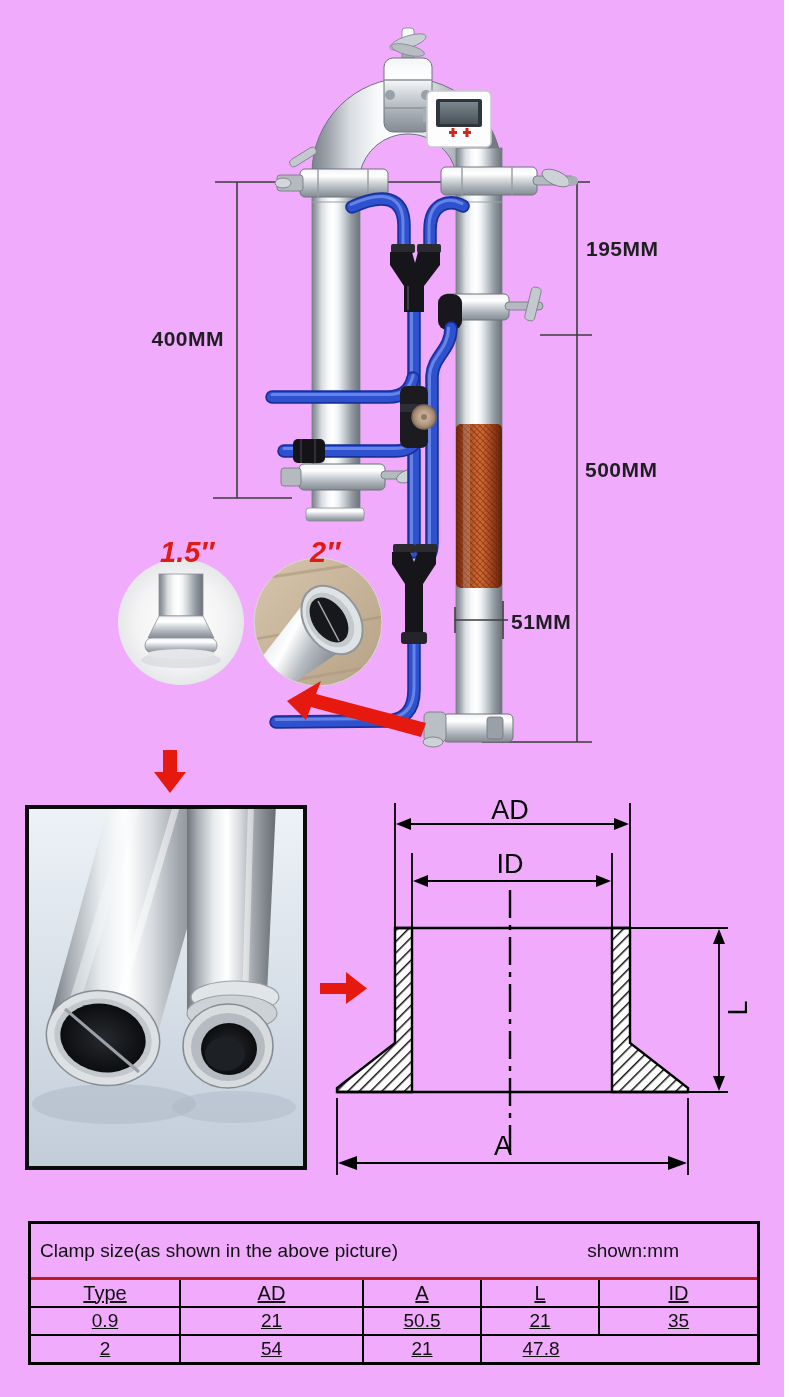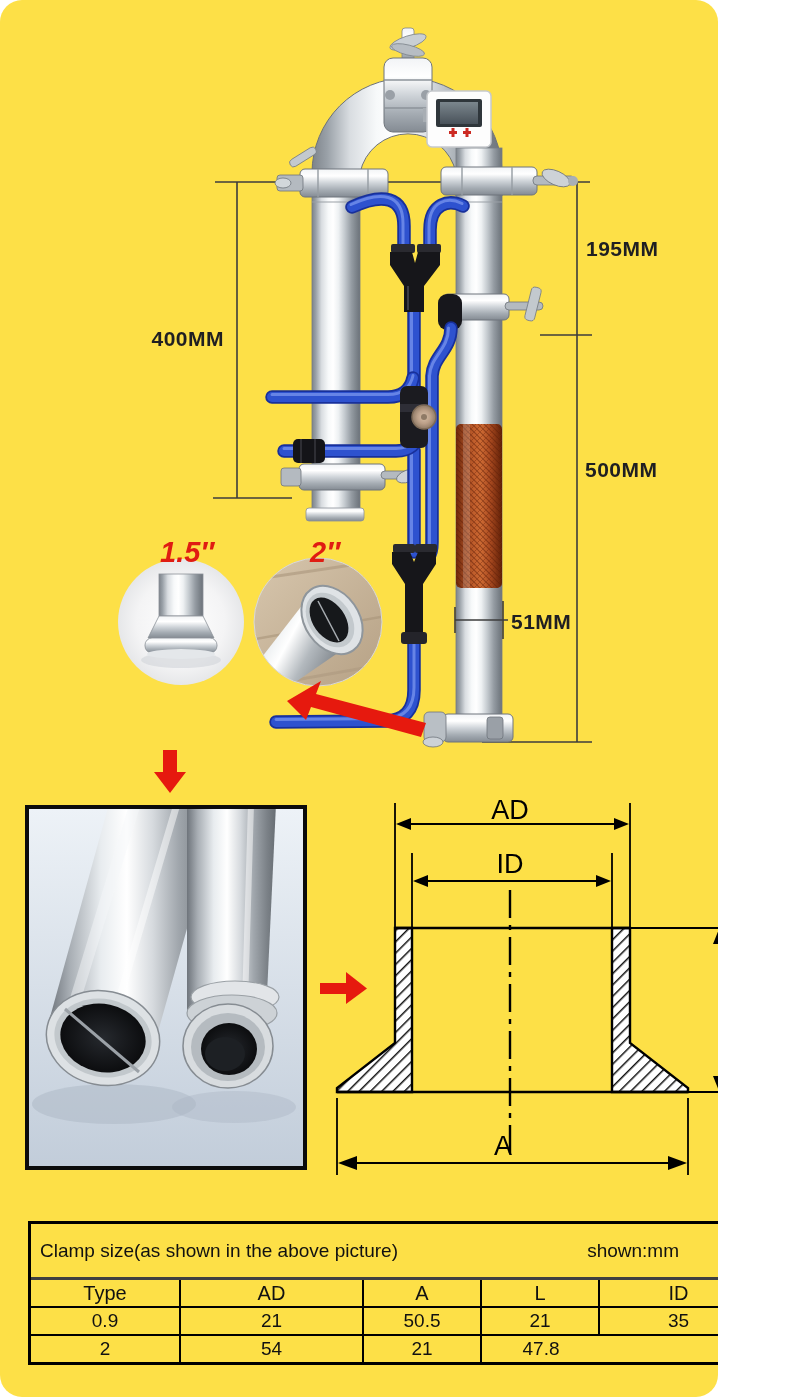--- a/index.html
+++ b/index.html
@@ -1,41 +1,41 @@
 <!DOCTYPE html>
 <html><head>
 <meta charset="utf-8">
 <style>
   html,body{margin:0;padding:0;background:#ffffff;}
-  #canvas{position:relative;width:718px;height:1397px;background:#fde047;overflow:hidden;
-          font-family:"Liberation Sans",sans-serif;border-radius:22px;}
+  #canvas{position:relative;width:784px;height:1397px;background:#f0abfc;overflow:hidden;
+          font-family:"Liberation Sans",sans-serif;}
   svg{display:block;}
   svg text{font-family:"Liberation Sans",sans-serif;}
   .dim-label{font-size:21px;font-weight:700;fill:#1f1f22;letter-spacing:.5px;}
   .inset-label{font-size:29px;font-weight:700;font-style:italic;fill:#e01c12;}
   .draw-label{font-size:27px;fill:#000;}
   .tube-dark{stroke:#18309b;stroke-width:13.5;fill:none;stroke-linecap:round;}
   .tube-main{stroke:#2e52cf;stroke-width:10;fill:none;stroke-linecap:round;}
   .tube-hi{stroke:#7f9af0;stroke-width:3;fill:none;stroke-linecap:round;opacity:.7;}
   .dimline{stroke:#3c3c3c;stroke-width:1.6;}
   .drawline{stroke:#000;stroke-width:2.4;fill:none;}
   .dimthin{stroke:#000;stroke-width:1.8;fill:none;}
   .photo-frame{position:absolute;left:25px;top:805px;width:282px;height:365px;
                border:4px solid #0b0b0b;box-sizing:border-box;}
   .drawing-box{position:absolute;left:315px;top:795px;}
   
   .spec-table{position:absolute;left:28px;top:1221px;width:732px;border:3px solid #000;
               box-sizing:border-box;color:#111;}
-  .spec-head{height:53px;display:flex;align-items:center;border-bottom:3px solid #404040;
+  .spec-head{height:53px;display:flex;align-items:center;border-bottom:3px solid #b91c1c;
              font-size:19px;}
   .spec-head .t-title{margin-left:9px;}
   .spec-head .t-unit{margin-left:auto;margin-right:78px;}
   .spec-grid{display:grid;grid-template-columns:150px 183px 118px 118px 1fr;}
   .sc{height:26px;display:flex;align-items:center;justify-content:center;
-      border-right:2.5px solid #000;border-bottom:2.5px solid #000;font-size:19px;}
+      border-right:2.5px solid #000;border-bottom:2.5px solid #000;font-size:19px;text-decoration:underline;}
   .sc.last-col{border-right:none;}
   .sc.last-row{border-bottom:none;}
   .sc.hd{font-size:20px;}
 </style>
 </head>
 <body>
 
 <div id="canvas">
 
   <svg width="790" height="800" viewBox="0 0 790 800" style="position:absolute;left:0;top:0;">

